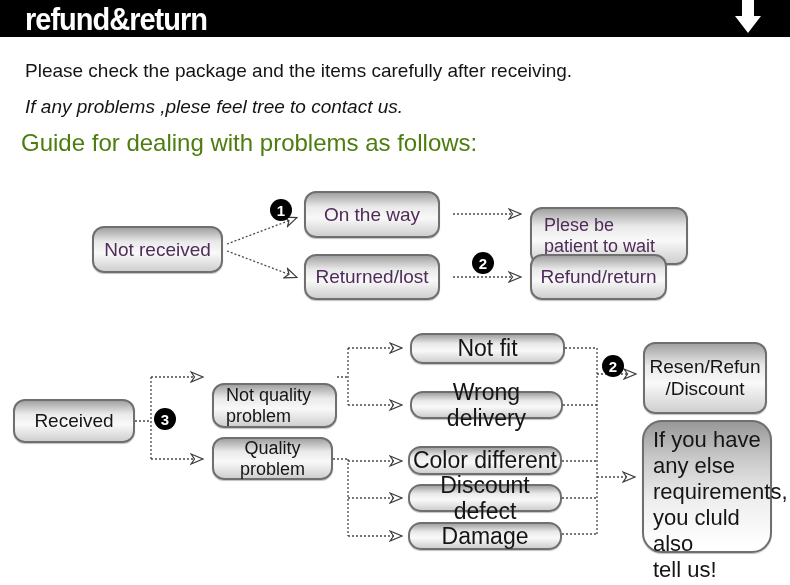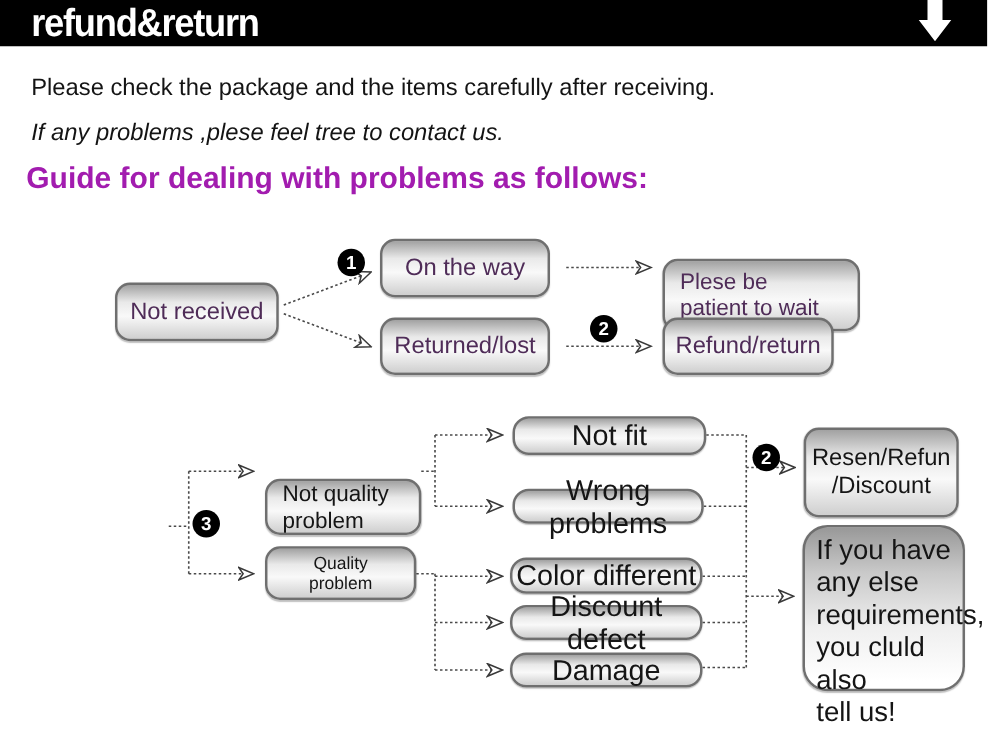--- a/index.html
+++ b/index.html
@@ -16,21 +16,21 @@
     font-size:29px;font-weight:bold;letter-spacing:-1px;
     transform:scaleY(1.08);transform-origin:top left;white-space:nowrap;
   }
   #banner-arrow{position:absolute;right:22px;top:0;}
   
   .intro{position:absolute;left:25px;margin:0;font-size:19px;color:#141414;}
   #intro1{top:60px;}
   #intro2{top:96px;font-style:italic;}
   #guide-heading{
     position:absolute;left:21px;top:129px;margin:0;
-    font-size:24px;font-weight:bold;color:#a21caf;
+    font-size:24px;font-weight:normal;color:#4d7c0f;
   }
   
   #connectors{position:absolute;left:0;top:0;pointer-events:none;}
   .c{fill:none;stroke:#4a4a4a;stroke-width:1.3;stroke-dasharray:2 2;}
   .node{
     position:absolute;box-sizing:border-box;
     display:flex;align-items:center;justify-content:center;
     text-align:center;white-space:pre-line;line-height:1.14;
     font-size:19px;color:#151515;
     border:2px solid #6f6f6f;border-radius:12px;
@@ -97,26 +97,27 @@
     <path class="c" d="M597,477 L634,477" marker-end="url(#ah)"></path>
   </svg>
 
   <div class="node purple" style="left:92px;top:226px;width:131px;height:47px">Not received</div>
   <div class="node purple" style="left:304px;top:191px;width:136px;height:47px">On the way</div>
   <div class="node purple" style="left:304px;top:254px;width:136px;height:46px">Returned/lost</div>
   <div class="node purple leftal" style="left:530px;top:179px;width:158px;height:58px;font-size:18px">Plese be
 patient to wait</div>
   <div class="node purple" style="left:530px;top:254px;width:137px;height:46px">Refund/return</div>
 
+  <div class="node" style="left:13px;top:399px;width:122px;height:44px">Received</div>
   <div class="node leftal" style="left:212px;top:355px;width:125px;height:45px;font-size:18px">Not quality
 problem</div>
-  <div class="node" style="left:212px;top:437px;width:121px;height:43px;font-size:14px">Quality
+  <div class="node" style="left:212px;top:437px;width:121px;height:43px;font-size:18px">Quality
 problem</div>
   <div class="node small" style="left:410px;top:333px;width:155px;height:31px">Not fit</div>
-  <div class="node small" style="left:410px;top:391px;width:153px;height:28px">Wrong problems</div>
+  <div class="node small" style="left:410px;top:391px;width:153px;height:28px">Wrong delivery</div>
   <div class="node small" style="left:408px;top:446px;width:154px;height:29px">Color different</div>
   <div class="node small" style="left:408px;top:484px;width:154px;height:28px">Discount defect</div>
   <div class="node small" style="left:408px;top:522px;width:154px;height:28px">Damage</div>
   <div class="node" style="left:643px;top:342px;width:124px;height:72px">Resen/Refun
 /Discount</div>
   <div class="node" id="node-if-you-have" style="left:642px;top:420px;width:130px;height:133px">If you have
 any else
 requirements,
 you cluld also
 tell us!</div>

